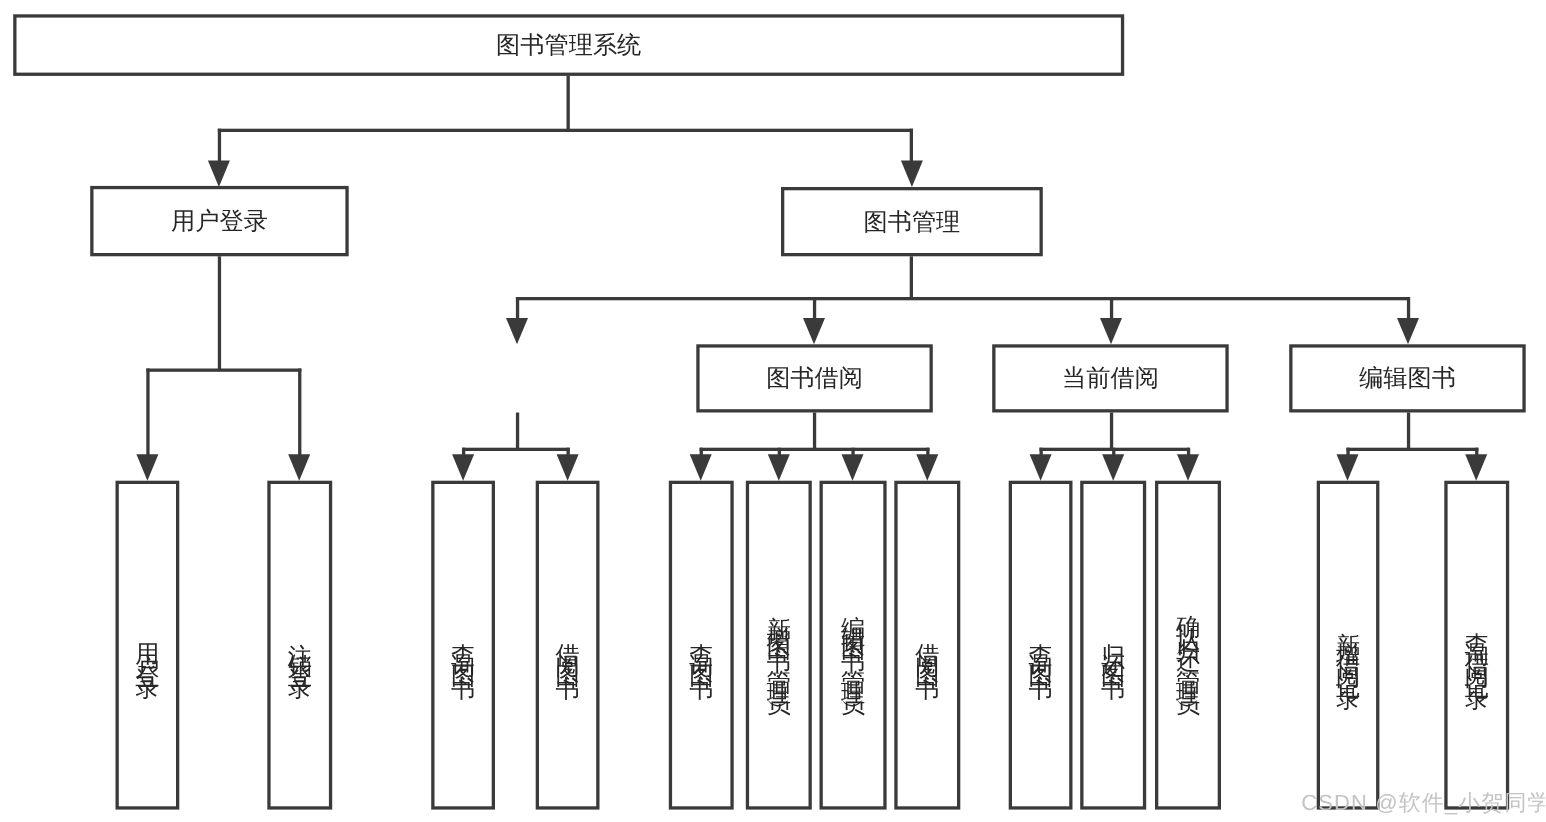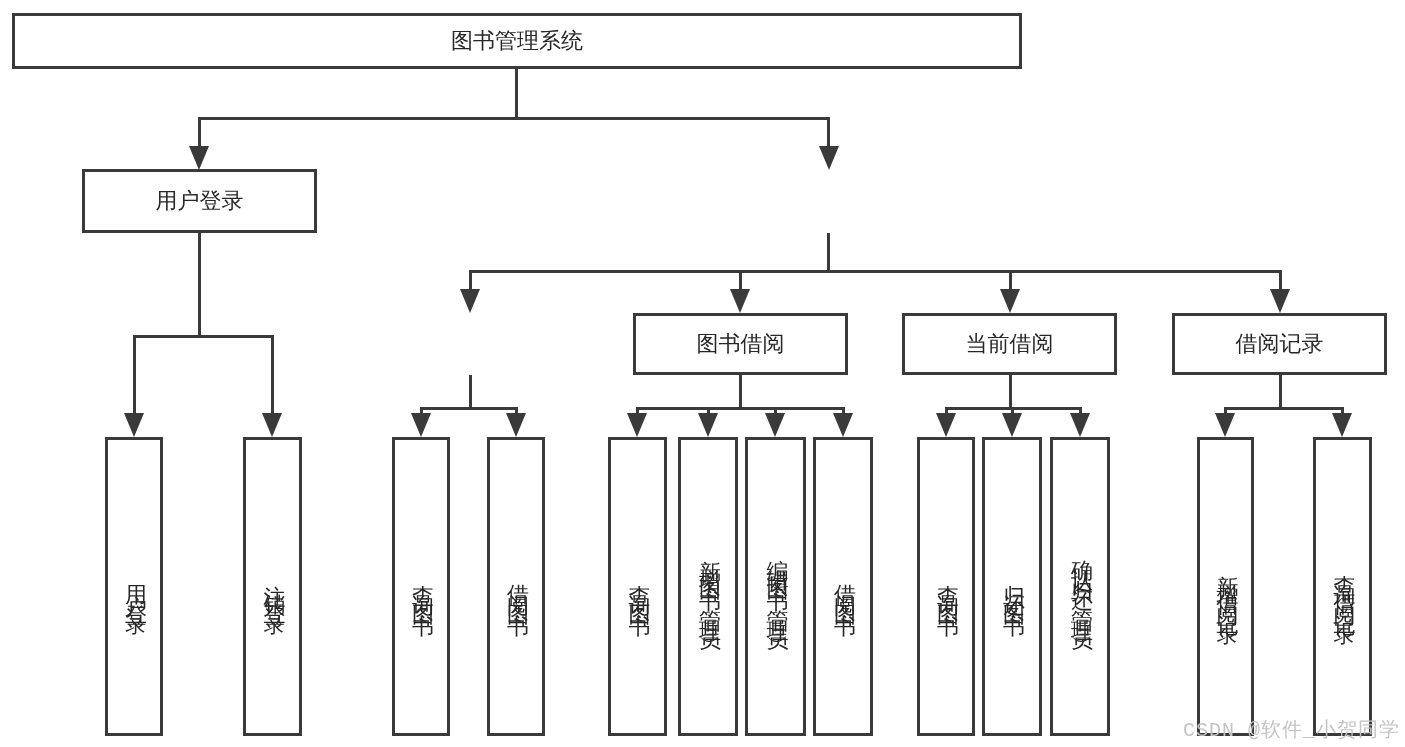--- a/index.html
+++ b/index.html
@@ -5,21 +5,21 @@
   :root{
     --line:#3a3a3a;
     --text:#262626;
     --wm:#c3c3c3;
   }
   html,body{margin:0;padding:0;background:#fff;}
   .canvas{
     position:relative;
     width:1405px;height:747px;
     background:#ffffff;
-    font-family:Liberation Mono, monospace;
+    font-family:Liberation Sans, sans-serif;
     overflow:hidden;
   }
   .node{
     position:absolute;
     display:flex;align-items:center;justify-content:center;
     border:3px solid var(--line);
     background:#fff;
     color:var(--text);
     font-size:22px;
     box-sizing:border-box;
@@ -80,23 +80,24 @@
   .lf-12{left:1197px;width:57px;}
   .lf-13{left:1313px;width:59px;}
 </style>
 </head>
 <body>
 
 <div class="canvas">
 
   <div class="node n-root">图书管理系统</div>
   <div class="node n-l2a">用户登录</div>
+  <div class="node n-l2b">图书管理</div>
   <div class="node n-l3c">当前借阅</div>
   <div class="node n-l3b">图书借阅</div>
-  <div class="node n-l3d">借阅记录</div>
+  <div class="node n-l3d">编辑图书</div>
 
   <div class="leaf lf-1">
       <span>用户登录</span>
     </div>
   <div class="leaf lf-2">
       <span>注销登录</span>
     </div>
   <div class="leaf lf-3">
       <span>查询图书</span>
     </div>

